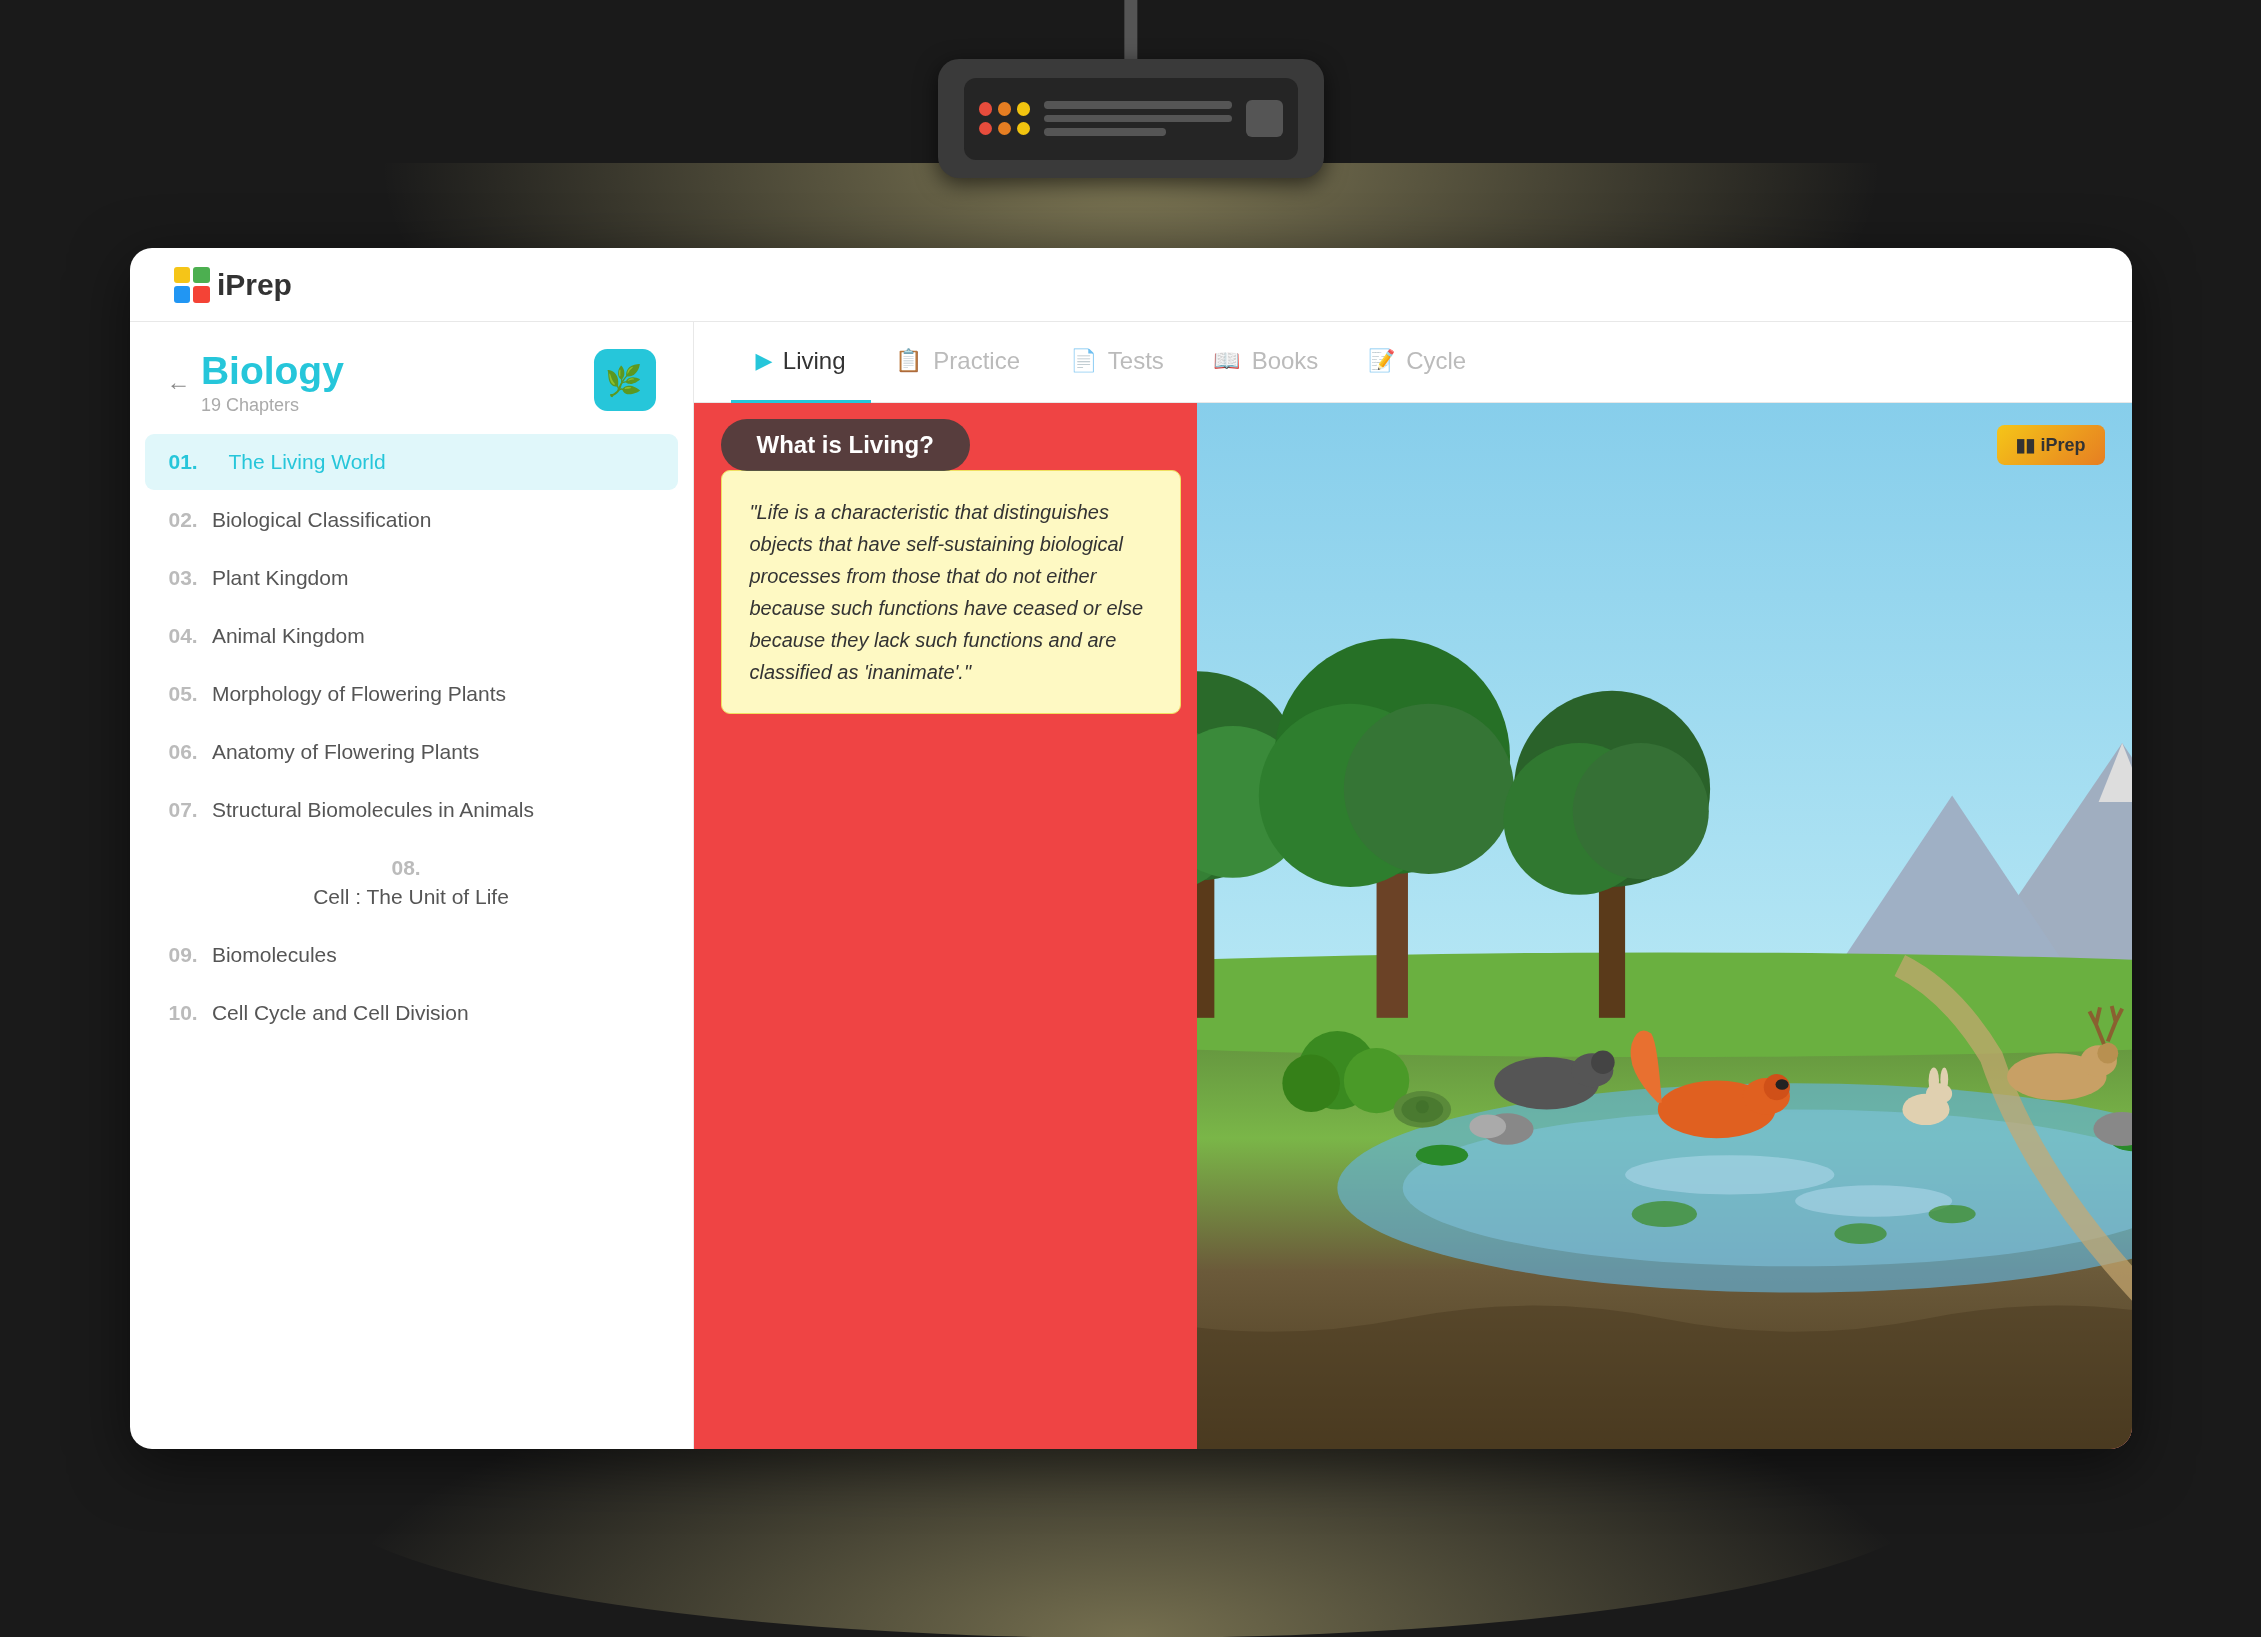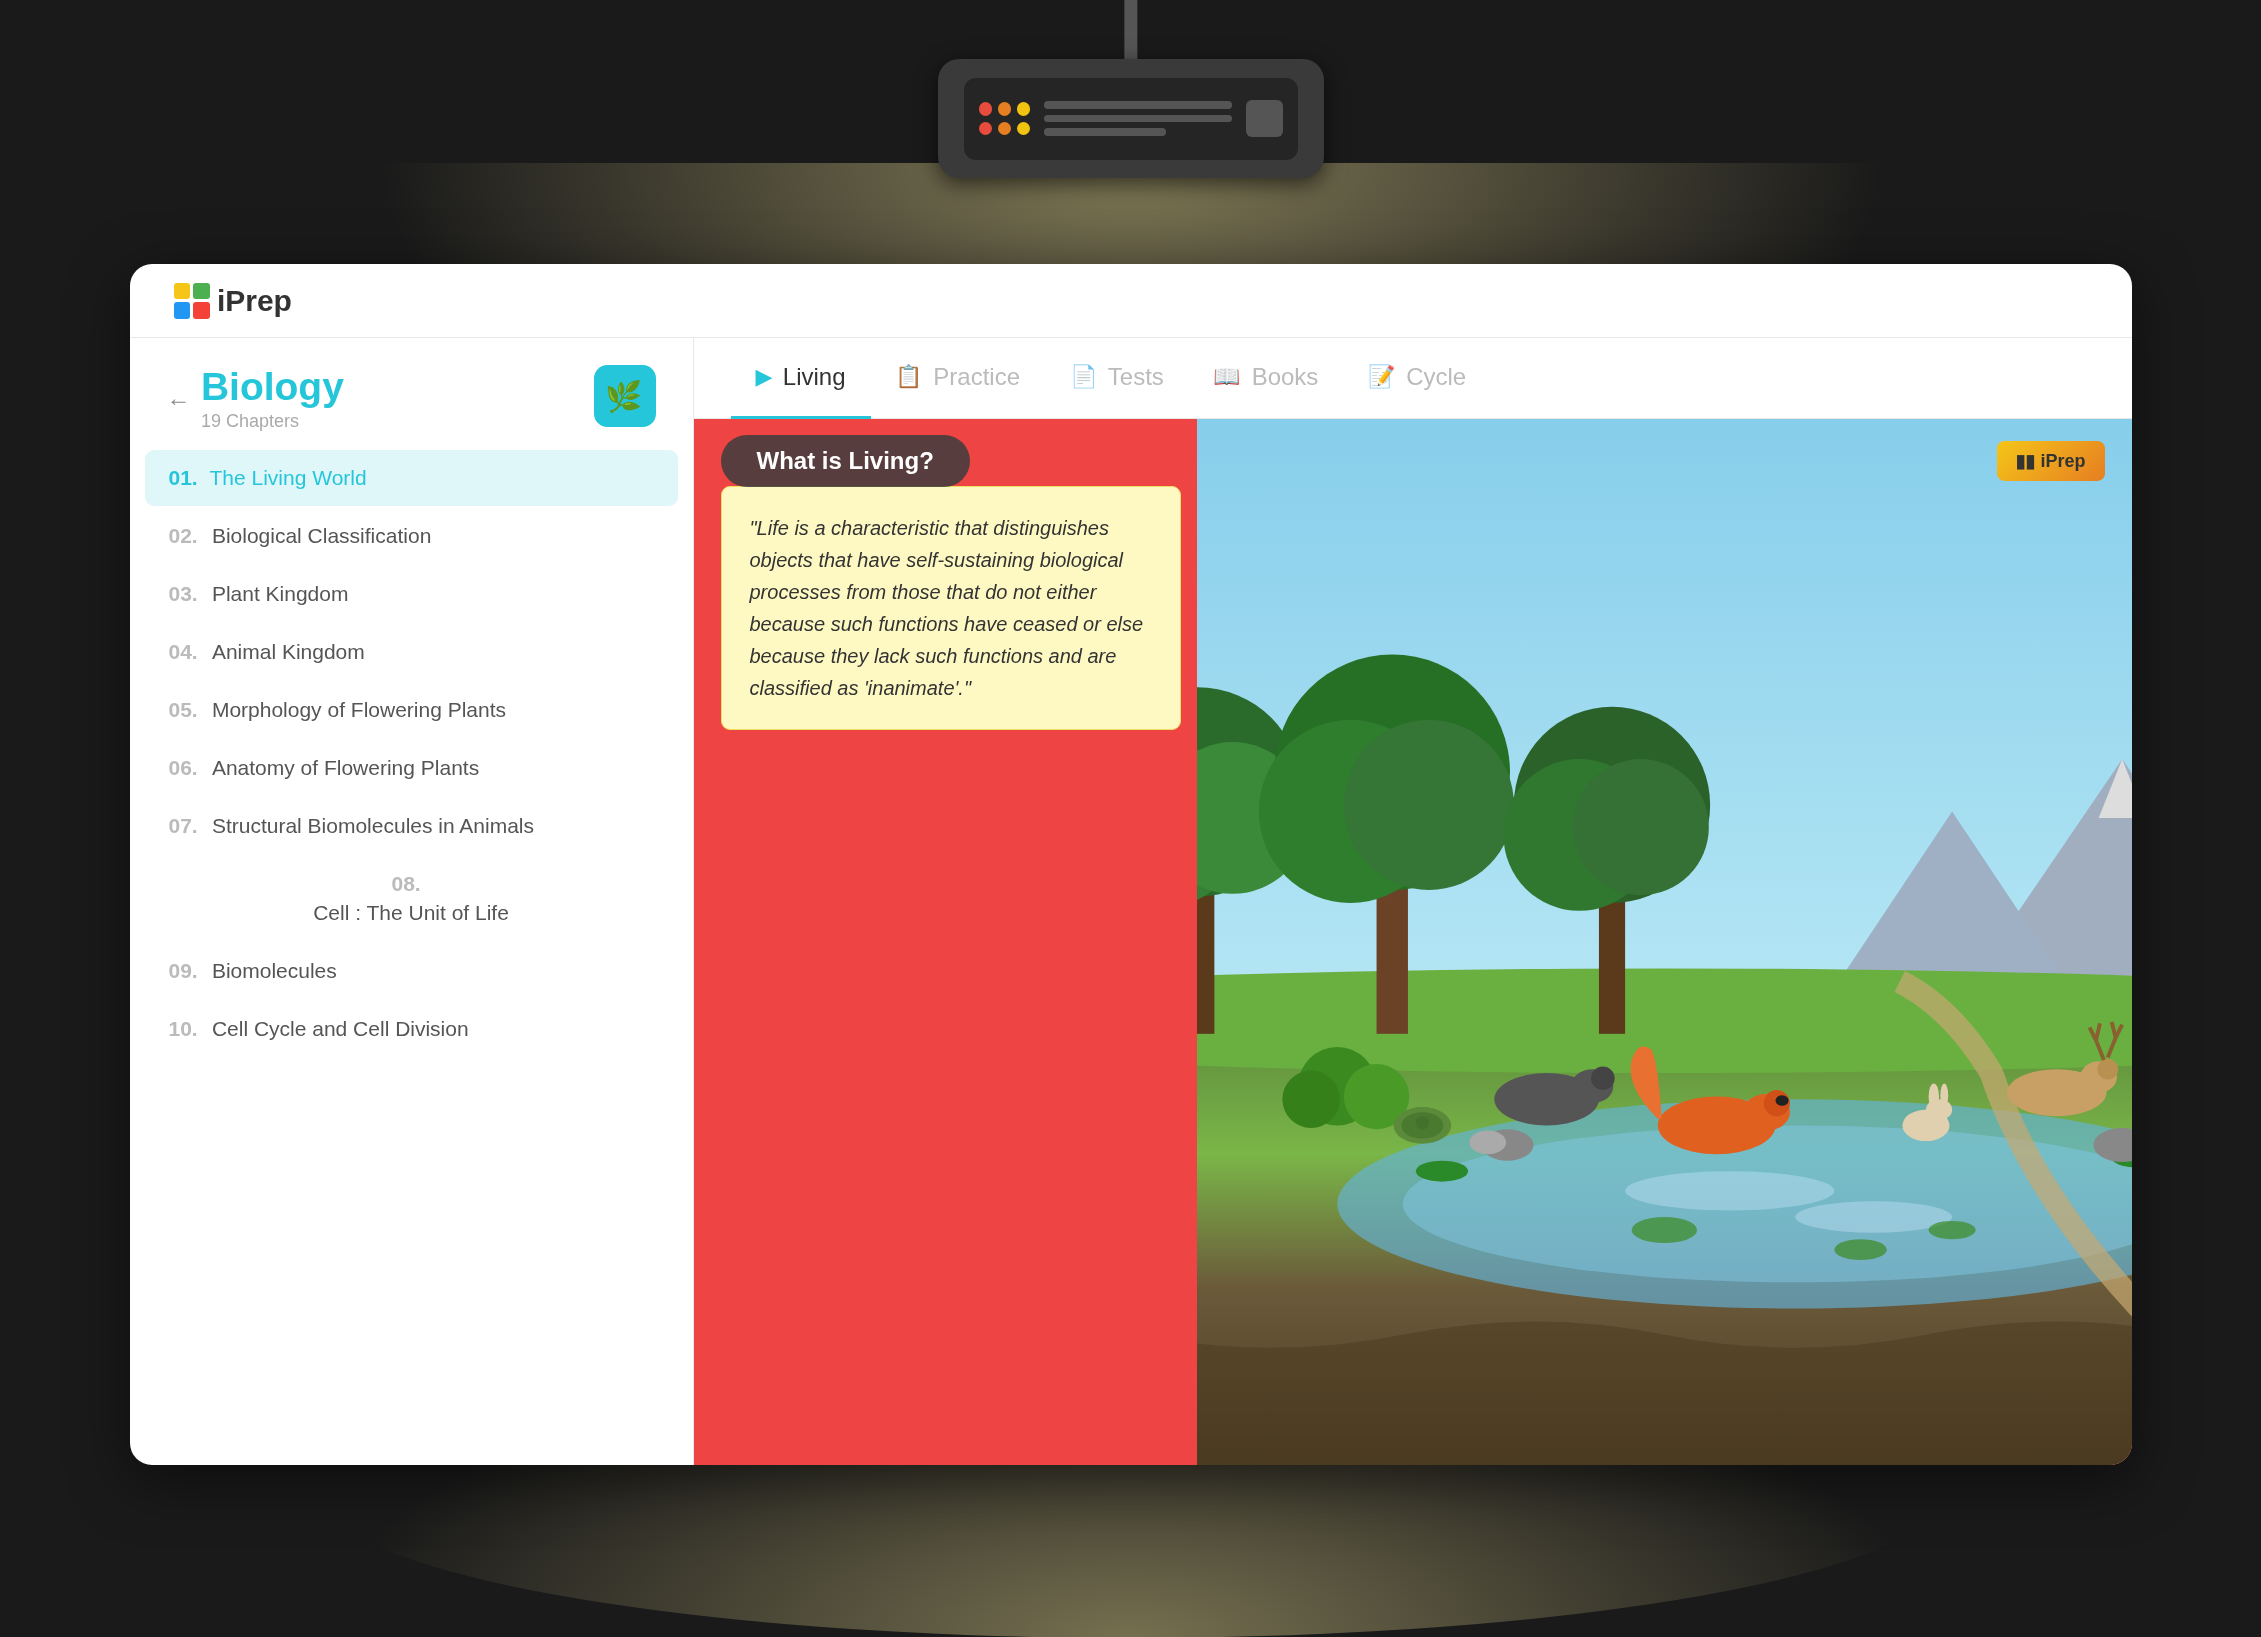--- a/index.html
+++ b/index.html
@@ -37,21 +37,21 @@
       <div style="height:7.4px;background:#555;border-radius:3.7px;width:65%;"></div>
     </div>
     <div style="width:37px;height:37px;background:#555;border-radius:6px;"></div>
   </div>
 </div>
 
 <div style="position:absolute;top:163px;left:50%;transform:translateX(-50%);width:1632px;height:371px;background:radial-gradient(ellipse at center top, rgba(255,240,160,0.45) 0%, transparent 65%);z-index:3;pointer-events:none;"></div>
 
 <div style="position:absolute;bottom:0;left:50%;transform:translateX(-50%);width:1632px;height:297px;background:radial-gradient(ellipse at center bottom, rgba(255,240,160,0.4) 0%, transparent 70%);border-radius:50%;z-index:3;pointer-events:none;"></div>
 
-<div style="position:absolute;top:264px;left:50%;transform:translateX(-50%);width:2002px;height:1201px;background:#fff;border-radius:22px;overflow:hidden;box-shadow:0 15px 59px rgba(0,0,0,0.5);z-index:5;">
+<div style="position:absolute;top:248px;left:50%;transform:translateX(-50%);width:2002px;height:1201px;background:#fff;border-radius:22px;overflow:hidden;box-shadow:0 15px 59px rgba(0,0,0,0.5);z-index:5;">
 
   <div style="height:74px;border-bottom:1.5px solid #e8e8e8;display:flex;align-items:center;padding:0 44px;">
     <div style="display:flex;align-items:center;gap:7.4px;">
       <div style="display:grid;grid-template-columns:1fr 1fr;gap:3.7px;width:36px;height:36px;">
         <div style="background:#f5c518;border-radius:3px;"></div>
         <div style="background:#4caf50;border-radius:3px;"></div>
         <div style="background:#2196f3;border-radius:3px;"></div>
         <div style="background:#f44336;border-radius:3px;"></div>
       </div>
       <span style="font-size:30px;font-weight:700;color:#333;">iPrep</span>
@@ -68,21 +68,21 @@
           <div>
             <span style="font-size:39px;font-weight:700;color:#26c6da;display:block;">Biology</span>
             <span style="font-size:18px;color:#aaa;display:block;margin-top:1.5px;">19 Chapters</span>
           </div>
         </div>
         <div style="width:62px;height:62px;background:#26c6da;border-radius:13.3px;display:flex;align-items:center;justify-content:center;font-size:30px;">🌿</div>
       </div>
 
       <div style="padding:0 15px;">
 
-        <div style="padding:16.3px 24px;font-size:21px;color:#26c6da;cursor:pointer;border-radius:9px;background:#e0f7fa;display:flex;align-items:center;gap:2px;font-weight:500;margin-bottom:1.5px;">
+        <div style="padding:16.3px 24px;font-size:21px;color:#26c6da;cursor:pointer;border-radius:9px;background:#e0f7fa;display:flex;align-items:center;gap:21px;font-weight:500;margin-bottom:1.5px;">
           <span style="color:#26c6da;font-weight:600;min-width:39px;">01.</span>
           <span>The Living World</span>
         </div>
 
         <div style="padding:16.3px 24px;font-size:21px;color:#555;cursor:pointer;border-radius:9px;display:flex;align-items:center;gap:4.4px;margin-bottom:1.5px;">
           <span style="color:#bbb;font-weight:600;min-width:39px;">02.</span>
           <span>Biological Classification</span>
         </div>
 
         <div style="padding:16.3px 24px;font-size:21px;color:#555;cursor:pointer;border-radius:9px;display:flex;align-items:center;gap:4.4px;margin-bottom:1.5px;">

